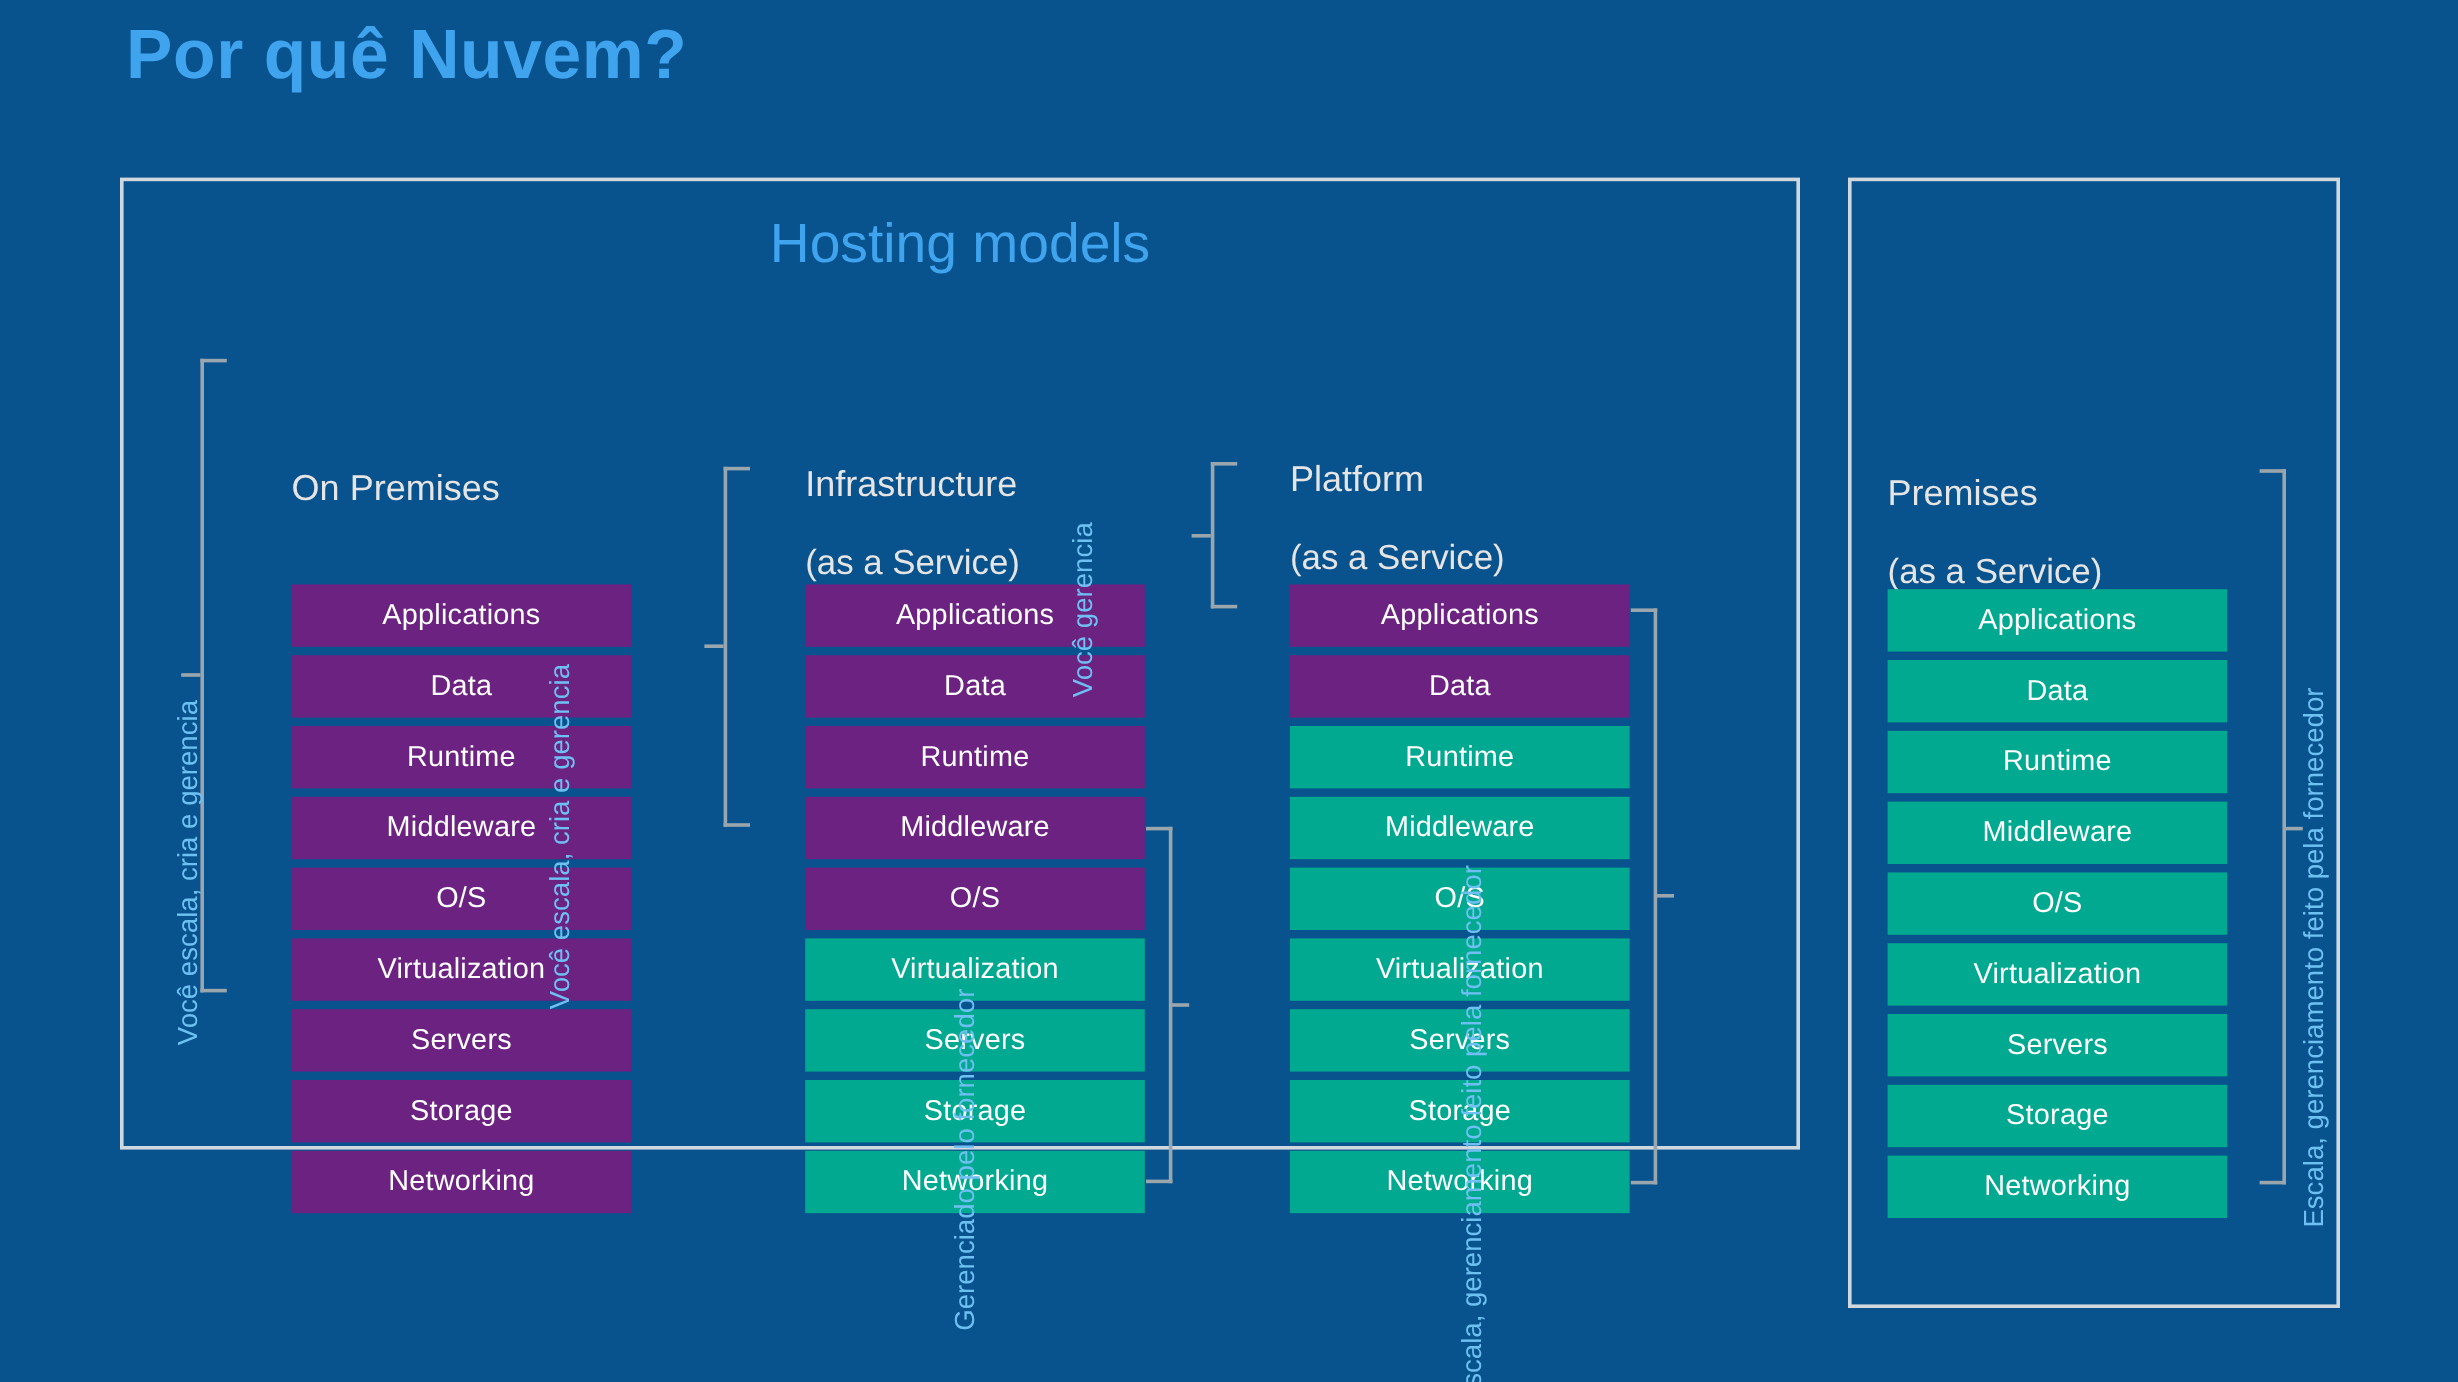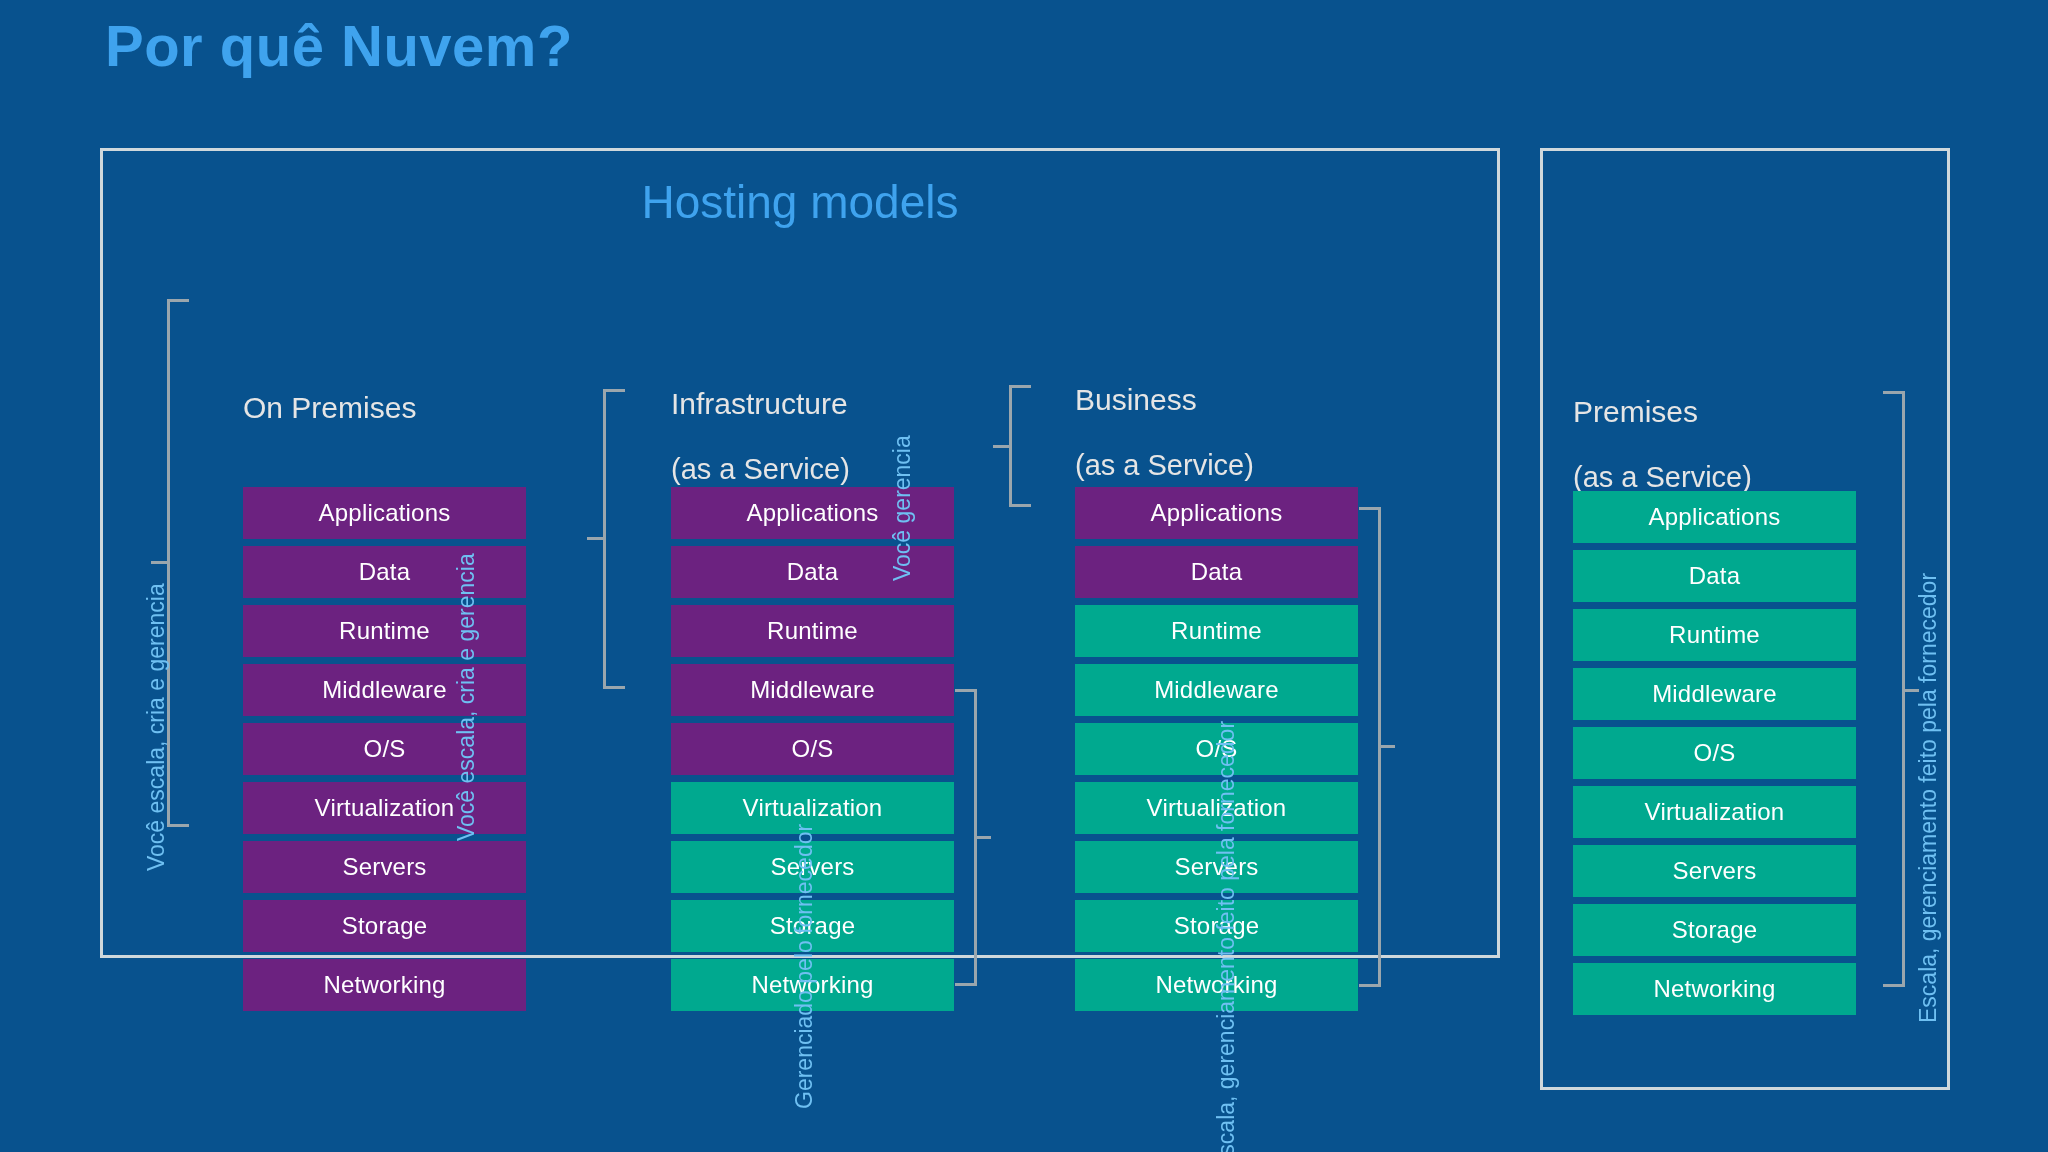--- a/index.html
+++ b/index.html
@@ -163,21 +163,21 @@
   <div class="bracket left" style="left:500px; top:238px; width:22px; height:300px;"></div>
   <div class="tick" style="left:484px; top:386px;"></div>
   <div class="vlabel" style="left:350px; top:690px;">Você escala, cria e gerencia</div>
 
   <div class="bracket right" style="left:852px; top:538px; width:22px; height:297px;"></div>
   <div class="tick" style="left:872px; top:685px;"></div>
   <div class="vlabel" style="left:688px; top:958px;">Gerenciado pelo fornecedor</div>
 
   <div class="column" id="col-platform">
     <div class="col-head">
-      <span>Business</span>
+      <span>Platform</span>
       <span class="sub">(as a Service)</span>
     </div>
     <div class="stack">
       <div class="row purple">Applications</div>
       <div class="row purple">Data</div>
       <div class="row green">Runtime</div>
       <div class="row green">Middleware</div>
       <div class="row green">O/S</div>
       <div class="row green">Virtualization</div>
       <div class="row green">Servers</div>

